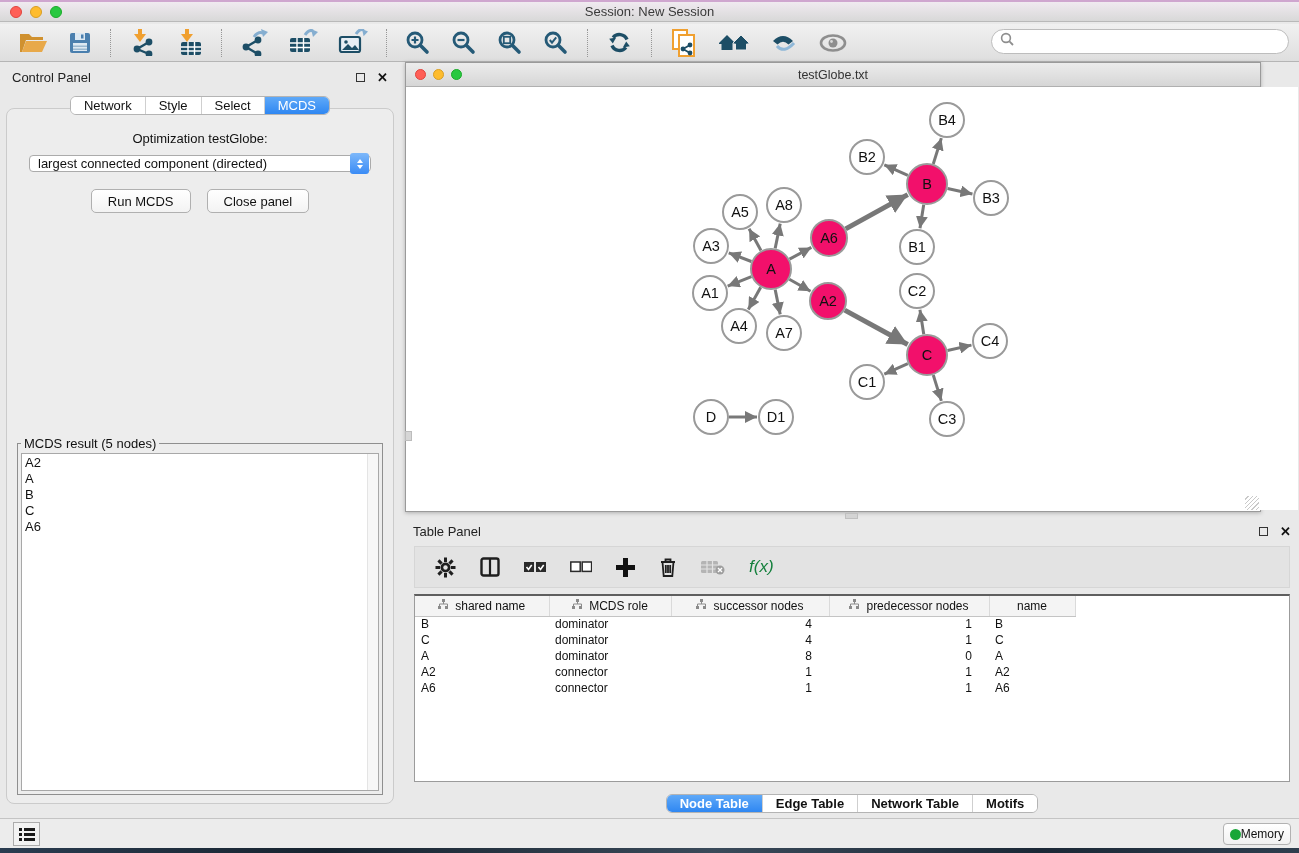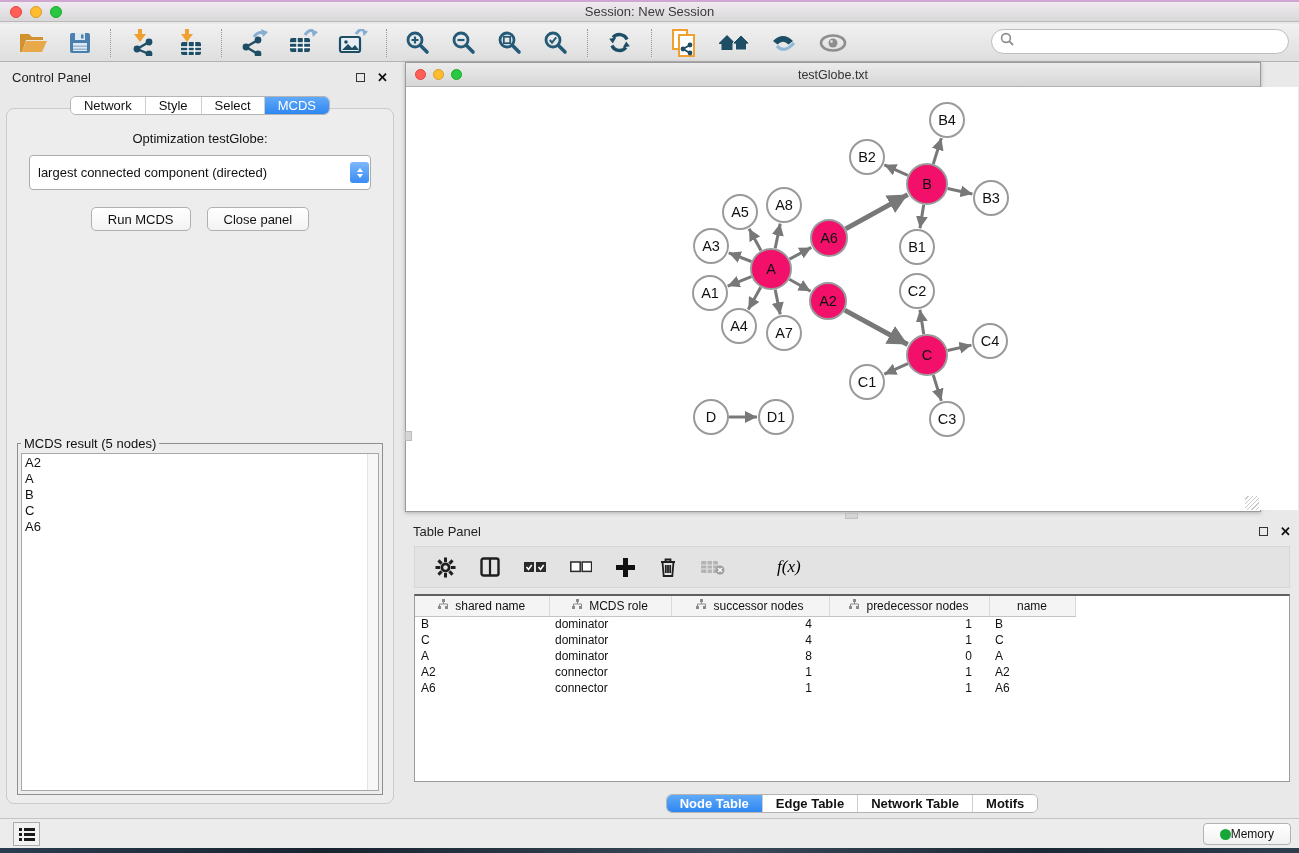--- a/index.html
+++ b/index.html
@@ -42,21 +42,21 @@
   .seg { display:inline-flex; border:1px solid #b4b4b4; border-radius:6px;
     overflow:hidden; background:#fff; }
   .seg-tab { padding:1px 13px; font-size:13px; color:#111; background:#fff;
     border-left:1px solid #cfcfcf; cursor:default; }
   .seg-tab:first-child { border-left:none; }
   .seg-tab.active { background:linear-gradient(#5fa9f8,#2f87f2); color:#fff; }
   .cp-body { position:absolute; left:2px; right:2px; top:42px; bottom:10px;
     background:#ededed; border:1px solid #cbcbcb; border-radius:8px; }
   .crit-label { text-align:center; margin-top:22px; font-size:13px; }
   .select-row { display:flex; justify-content:center; margin-top:9px; }
-  .mac-select { width:342px; height:35px; background:#fff; border:1px solid #ababab;
+  .mac-select { width:342px; height:17px; background:#fff; border:1px solid #ababab;
     border-radius:4px; display:flex; align-items:center;gap:32px; }
   .mac-select .sel-text { flex:1; font-size:13px; padding-left:8px; white-space:nowrap; }
   .sel-stepper { width:19px; height:21px; margin-right:1px; border-radius:3px;
     background:linear-gradient(#7db8fa,#3a8bf5); display:flex; flex-direction:column;
     align-items:center; justify-content:center; gap:2px; }
   .chev-up { width:0; height:0; border-left:3.5px solid transparent;
     border-right:3.5px solid transparent; border-bottom:4.5px solid #fff; }
   .chev-down { width:0; height:0; border-left:3.5px solid transparent;
     border-right:3.5px solid transparent; border-top:4.5px solid #fff; }
   .btn-row { display:flex; justify-content:center; gap:16px; margin-top:17px; }
@@ -103,25 +103,25 @@
   table.datatable td.num { text-align:right; padding-right:17px; }
   .tp-tabs { position:absolute; left:0; right:0; bottom:3px; display:flex; justify-content:center;font-weight:bold; }
   
   .statusbar { position:absolute; left:0; top:818px; width:100%; height:30px;
     background:#ececec; border-top:1px solid #c4c4c4; }
   .list-btn { position:absolute; left:13px; top:3px; width:27px; height:24px;
     background:#f2f2f2; border:1px solid #ababab; display:flex; align-items:center;
     justify-content:center; }
   .memory-btn { position:absolute; right:8px; top:4px; height:22px;
     background:linear-gradient(#ffffff,#f1f1f1); border:1px solid #b2b2b2; border-radius:4px;
-    display:flex; align-items:center; gap:0; padding:0 16px; font-size:12px; }
+    display:flex; align-items:center; gap:0; padding:0 6px; font-size:12px; }
   .memory-dot { width:11px; height:11px; border-radius:50%; background:#18a638; }
   .wallpaper-strip { position:absolute; left:0; top:848px; width:100%; height:5px;
     background:linear-gradient(90deg,#2a3c50,#17232f 25%,#3a4a5a 55%,#1b2836 80%,#2e3e4e); }
-  .fx-label { font-family:Liberation Serif, serif; font-style:italic; font-size:17px; color:#000000;margin-left:28px; }
+  .fx-label { font-family:Liberation Sans, sans-serif; font-style:italic; font-size:17px; color:#15803d; }
 </style>
 </head>
 <body>
 
 <div class="titlebar">
   <div class="lights">
     <span class="light red"></span>
     <span class="light yellow"></span>
     <span class="light green"></span>
   </div>

